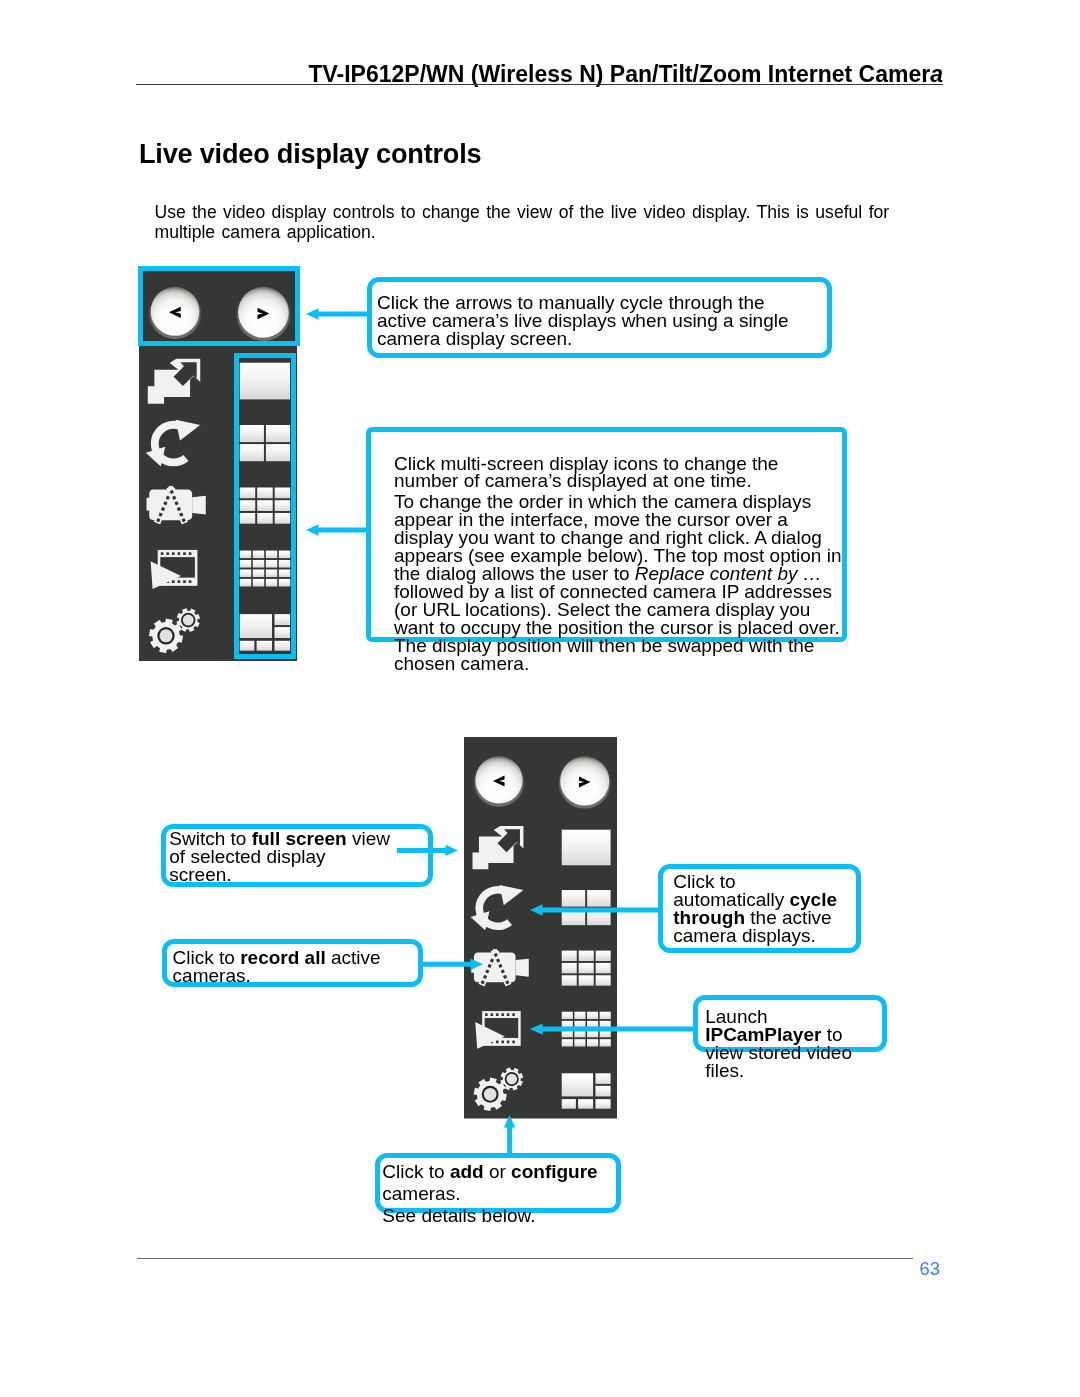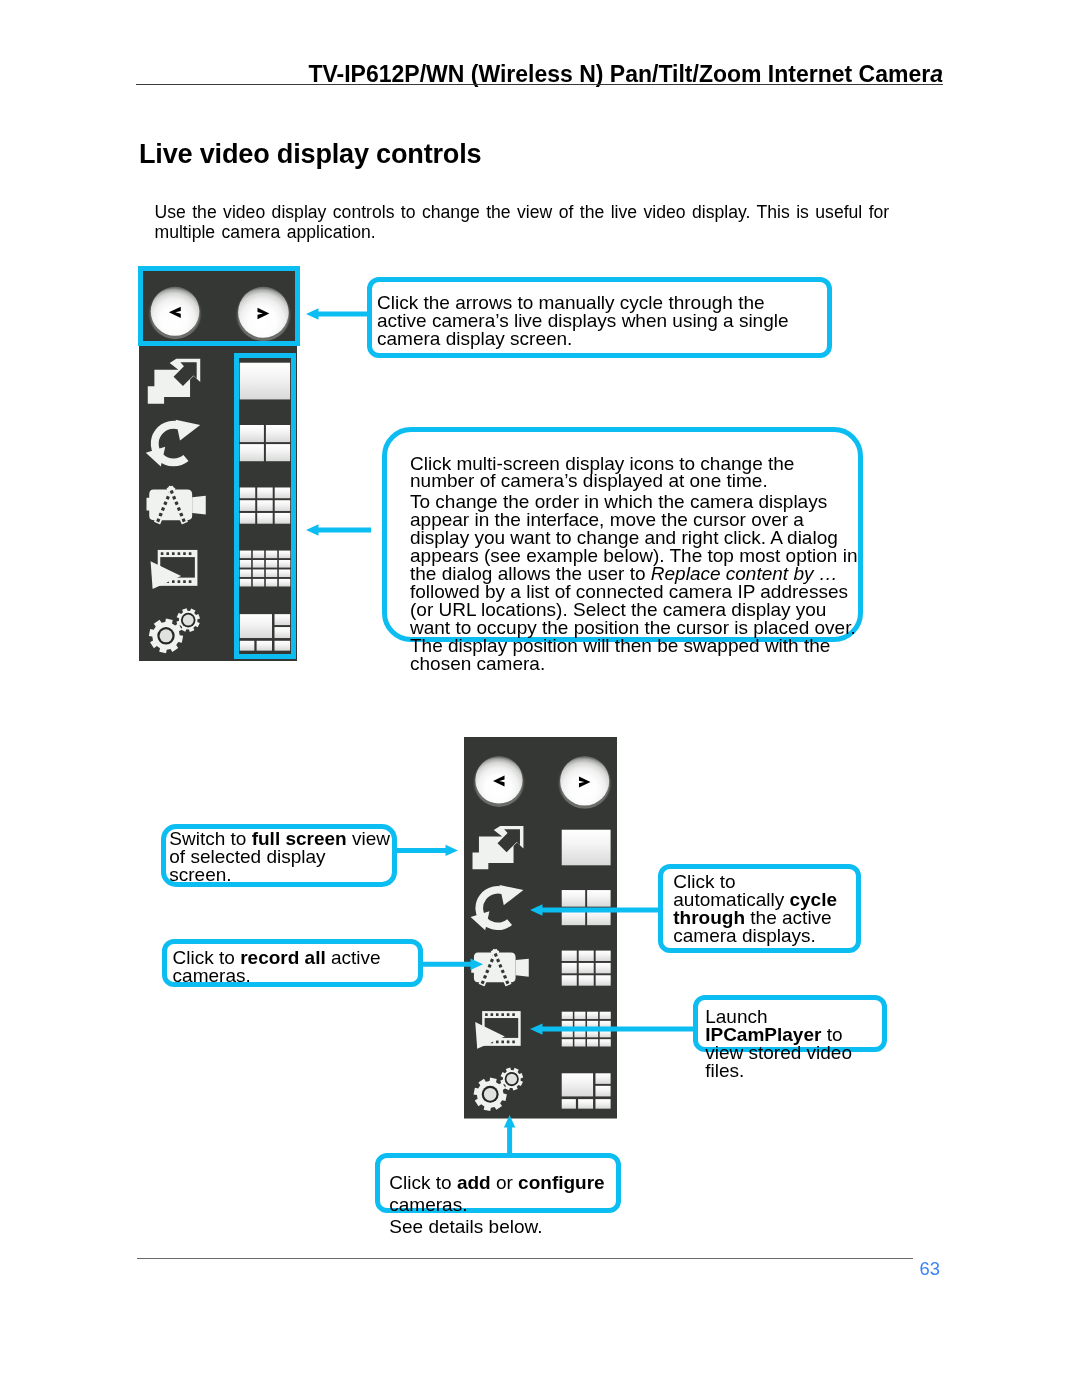--- a/index.html
+++ b/index.html
@@ -15,21 +15,21 @@
   
   #page-title{position:absolute;margin:0;left:139px;top:138px;font-size:27.1px;font-weight:bold;color:#000;
       letter-spacing:-0.2px;}
   #intro{position:absolute;margin:14px;left:140.5px;top:187.6px;width:745px;font-size:17.6px;word-spacing:1.55px;line-height:20.7px;color:#000;}
   
   #footer-rule{position:absolute;left:136.9px;top:1258px;width:776px;height:1.4px;background:#6a6a6a;}
   .cal-box{position:absolute;box-sizing:border-box;border:5px solid #0cbdf2;border-radius:12px;background:#fff;}
   .cal-text{position:absolute;font-size:19px;line-height:17.95px;color:#000;}
   .cal-text b{font-weight:bold;}
   .cal-text i{font-style:italic;}
-  .cal-box-lg{border-radius:29px;margin-left:16px;}
+  .cal-box-lg{border-radius:6px;}
   .hl{position:absolute;box-sizing:border-box;border:5px solid #0cbdf2;}
   svg.arrow{position:absolute;overflow:visible;}
   #page-number{position:absolute;left:919.5px;top:1257.8px;font-size:18.4px;color:#3b82f6;}
 </style>
 </head>
 <body>
 
 <svg width="0" height="0" style="position:absolute" aria-hidden="true">
  <defs>
   <radialGradient id="btnG" cx="48%" cy="68%" r="66%">
@@ -216,21 +216,21 @@
       <path d="M 2,11 L 14.5,5.3 L 14.5,16.7 Z" fill="#0cbdf2"></path>
     </svg>
     <div class="hl" style="left:234px;top:353px;width:62px;height:306px;"></div>
   </div>
 
   <div>
     <svg class="tb-svg" style="position:absolute;left:463.6px;top:737.3px;width:153.3px;height:381.7px;" viewBox="0 0 160 396" preserveAspectRatio="none">
       <use href="#sym-toolbar" x="0" y="0" width="160" height="396"></use>
     </svg>
 
-    <div class="cal-box" style="left:161.3px;top:824.1px;width:236px;height:63px;border-radius:15px;">
+    <div class="cal-box" style="left:161.3px;top:824.1px;width:272px;height:63px;">
       <div class="cal-text" style="left:3px;top:1px;width:222px;"><span>Switch to </span><b>full screen</b><span> view of selected display screen.</span></div>
     </div>
     <svg class="arrow" style="left:396px;top:840px;width:64px;height:22px;" viewBox="0 0 64 22">
       <path d="M 1,10.4 L 50,10.4" stroke="#0cbdf2" stroke-width="5" fill="none"></path>
       <path d="M 62,10.4 L 49.5,4.7 L 49.5,16.1 Z" fill="#0cbdf2"></path>
     </svg>
 
     <div class="cal-box" style="left:161.6px;top:939.2px;width:261px;height:47.6px;">
       <div class="cal-text" style="left:6px;top:5.3px;width:250px;"><span>Click to </span><b>record all</b><span> active cameras.</span></div>
     </div>
@@ -249,21 +249,21 @@
 
     <div class="cal-box" style="left:693.2px;top:995.2px;width:194px;height:56.5px;">
       <div class="cal-text" style="left:7px;top:7.8px;width:180px;"><span>Launch </span><b>IPCamPlayer</b><span> to view stored video files.</span></div>
     </div>
     <svg class="arrow" style="left:528px;top:1018px;width:171px;height:22px;" viewBox="0 0 171 22">
       <path d="M 170,11.1 L 14,11.1" stroke="#0cbdf2" stroke-width="5" fill="none"></path>
       <path d="M 2,11.1 L 14.5,5.4 L 14.5,16.8 Z" fill="#0cbdf2"></path>
     </svg>
 
     <div class="cal-box" style="left:375.3px;top:1153px;width:246px;height:59.6px;">
-      <div class="cal-text" style="left:2px;top:14px;width:240px;line-height:21.8px;margin-left:7px;"><span>Click to </span><b>add</b><span> or </span><b>configure</b><span> cameras.</span><br><span>See details below.</span></div>
+      <div class="cal-text" style="left:2px;top:3px;width:240px;line-height:21.8px;"><span>Click to </span><b>add</b><span> or </span><b>configure</b><span> cameras.</span><br><span>See details below.</span></div>
     </div>
     <svg class="arrow" style="left:498px;top:1113px;width:24px;height:46px;" viewBox="0 0 24 46">
       <path d="M 11.6,45 L 11.6,14" stroke="#0cbdf2" stroke-width="5" fill="none"></path>
       <path d="M 11.6,2 L 5.9,14.5 L 17.3,14.5 Z" fill="#0cbdf2"></path>
     </svg>
   </div>
   <div id="footer-rule"></div>
   <div id="page-number">63</div>
 </div>
 

